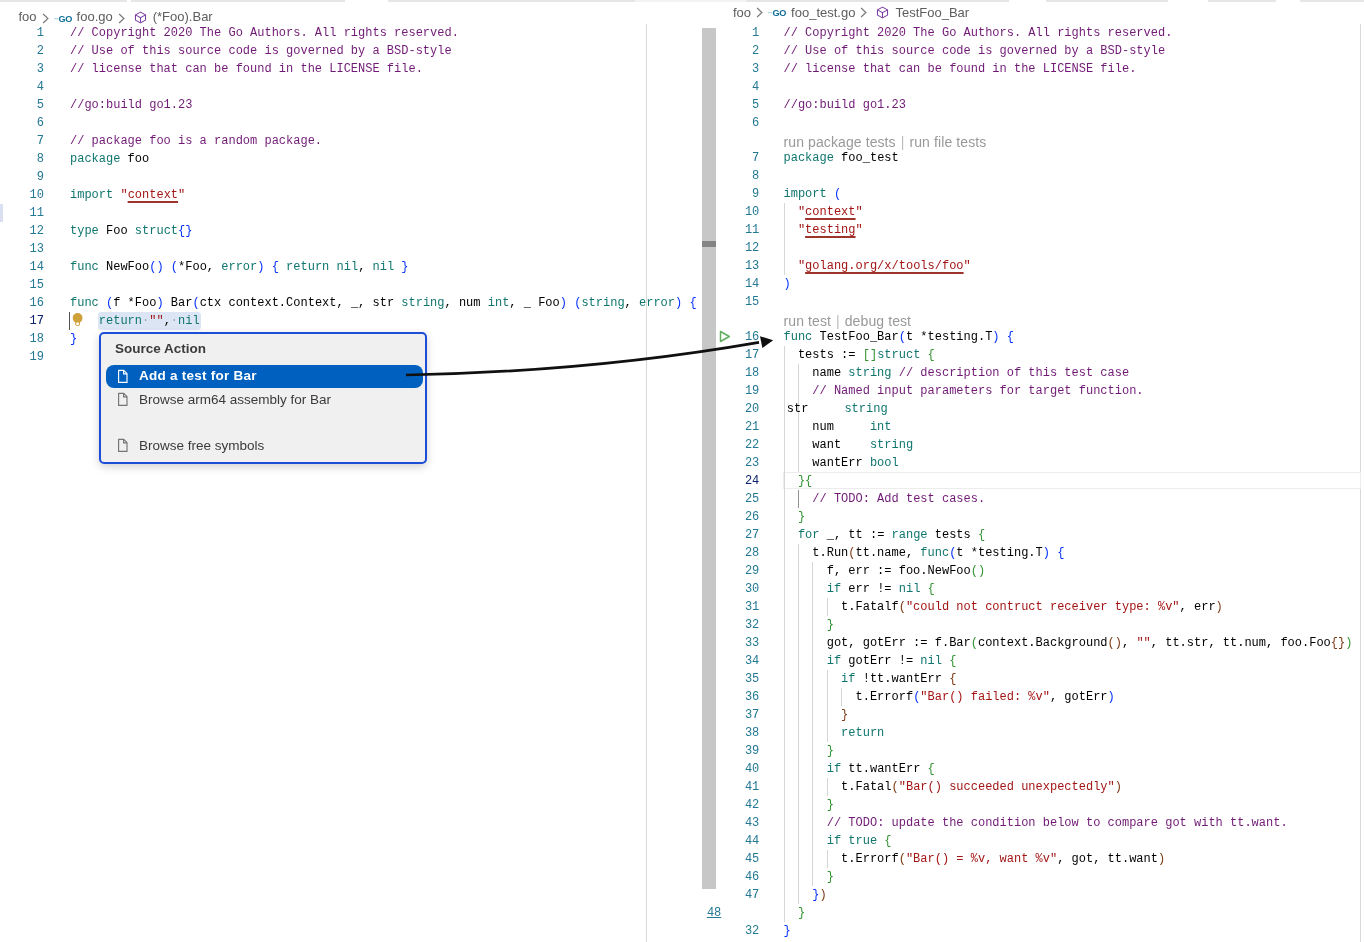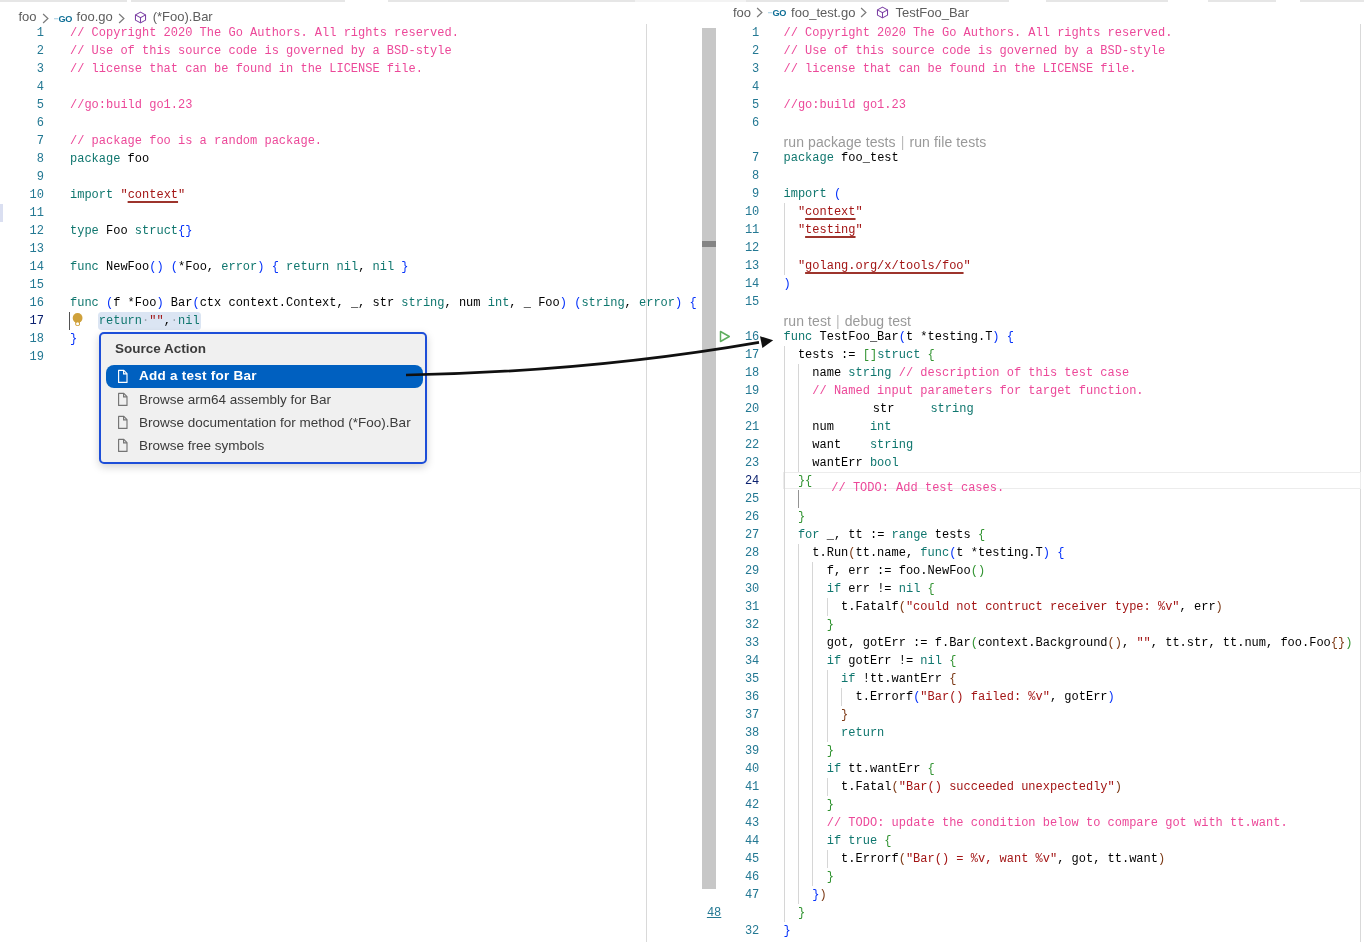--- a/index.html
+++ b/index.html
@@ -2,21 +2,21 @@
 <html><head><meta charset="utf-8">
 <style>
 html,body{margin:0;padding:0;}
 body{width:1364px;height:942px;position:relative;overflow:hidden;background:#fff;
   font-family:"Liberation Sans",sans-serif;}
 .mono{font-family:"Liberation Mono",monospace;font-size:12px;line-height:18px;white-space:pre;color:#000;}
 .row{position:absolute;height:18px;}
 .num{position:absolute;height:18px;text-align:right;color:#237893;font-family:"Liberation Mono",monospace;font-size:12px;line-height:18px;}
 .num.act{color:#0B216F;}
 .k{color:#0f766e;}
-.c{color:#ec4899;text-align:center;}
+.c{color:#701a75;text-align:center;}
 .s{color:#A31515;}
 .b0{color:#0431FA;}
 .b1{color:#319331;}
 .b2{color:#7B3814;}
 .w{color:#9CA8B2;}
 .u{text-decoration:underline;text-decoration-color:#9d342c;text-decoration-thickness:1.6px;text-underline-offset:2.5px;}
 .cl{position:absolute;font-size:14px;color:#999999;letter-spacing:0.1px;}
 .cl .sep{color:#bbb;padding:0 1px;}
 .guide{position:absolute;width:1px;background:#d6d6d6;}
 .bc{position:absolute;top:0;height:24px;font-size:13px;display:flex;align-items:center;}
@@ -116,31 +116,31 @@
 <div class="cl" style="left:783.5px;top:313px;">run test <span class="sep">|</span> debug test</div>
 <div class="num" style="left:717px;top:328px;width:42.3px;">16</div>
 <div class="row mono" style="left:783.5px;top:328px;"><span class="k">func</span> TestFoo_Bar<span class="b0">(</span>t *testing.T<span class="b0">)</span> <span class="b0">{</span></div>
 <div class="num" style="left:717px;top:346px;width:42.3px;">17</div>
 <div class="row mono" style="left:783.5px;top:346px;">  tests := <span class="b1">[]</span><span class="k">struct</span> <span class="b1">{</span></div>
 <div class="num" style="left:717px;top:364px;width:42.3px;">18</div>
 <div class="row mono" style="left:783.5px;top:364px;">    name <span class="k">string</span> <span class="c">// description of this test case</span></div>
 <div class="num" style="left:717px;top:382px;width:42.3px;">19</div>
 <div class="row mono" style="left:783.5px;top:382px;">    <span class="c">// Named input parameters for target function.</span></div>
 <div class="num" style="left:717px;top:400px;width:42.3px;">20</div>
-<div class="row mono" style="left:830px;top:400px;padding-left:14px;">    str     <span class="k">string</span></div>
+<div class="row mono" style="left:758px;top:400px;">    str     <span class="k">string</span></div>
 <div class="num" style="left:717px;top:418px;width:42.3px;">21</div>
 <div class="row mono" style="left:783.5px;top:418px;">    num     <span class="k">int</span></div>
 <div class="num" style="left:717px;top:436px;width:42.3px;">22</div>
 <div class="row mono" style="left:783.5px;top:436px;">    want    <span class="k">string</span></div>
 <div class="num" style="left:717px;top:454px;width:42.3px;">23</div>
 <div class="row mono" style="left:783.5px;top:454px;">    wantErr <span class="k">bool</span></div>
 <div class="num act" style="left:717px;top:472px;width:42.3px;">24</div>
 <div class="row mono" style="left:783.5px;top:472px;">  <span class="b1">}{</span></div>
 <div class="num" style="left:717px;top:490px;width:42.3px;">25</div>
-<div class="row mono" style="left:783.5px;top:479px;margin-left:19px;">    <span class="c">// TODO: Add test cases.</span></div>
+<div class="row mono" style="left:783.5px;top:490px;">    <span class="c">// TODO: Add test cases.</span></div>
 <div class="num" style="left:717px;top:508px;width:42.3px;">26</div>
 <div class="row mono" style="left:783.5px;top:508px;">  <span class="b1">}</span></div>
 <div class="num" style="left:717px;top:526px;width:42.3px;">27</div>
 <div class="row mono" style="left:783.5px;top:526px;">  <span class="k">for</span> _, tt := <span class="k">range</span> tests <span class="b1">{</span></div>
 <div class="num" style="left:717px;top:544px;width:42.3px;">28</div>
 <div class="row mono" style="left:783.5px;top:544px;">    t.Run<span class="b2">(</span>tt.name, <span class="k">func</span><span class="b0">(</span>t *testing.T<span class="b0">)</span> <span class="b0">{</span></div>
 <div class="num" style="left:717px;top:562px;width:42.3px;">29</div>
 <div class="row mono" style="left:783.5px;top:562px;">      f, err := foo.NewFoo<span class="b1">()</span></div>
 <div class="num" style="left:717px;top:580px;width:42.3px;">30</div>
 <div class="row mono" style="left:783.5px;top:580px;">      <span class="k">if</span> err != <span class="k">nil</span> <span class="b1">{</span></div>
@@ -216,27 +216,20 @@
       </svg>
       <div style="position:absolute;left:33px;top:3px;font-size:13.5px;font-weight:bold;letter-spacing:0.25px;color:#fff;">Add a test for Bar</div>
     </div>
 <div style="position:absolute;left:5px;top:54px;width:316.5px;height:23px;">
       <svg width="13" height="15" viewBox="0 0 13 15" style="position:absolute;left:10px;top:4px;">
         <path d="M2.6 1.4 h5.2 l3.2 3.2 v8.8 h-8.4 z" fill="none" stroke="#747474" stroke-width="1.15" stroke-linejoin="round"></path>
         <path d="M7.6 1.4 v3.4 h3.4" fill="none" stroke="#747474" stroke-width="1.15"></path>
       </svg>
       <div class="mi-txt" style="position:absolute;left:33px;top:3.5px;">Browse arm64 assembly for Bar</div>
     </div>
-<div style="position:absolute;left:5px;top:77px;width:316.5px;height:23px;">
-      <svg width="13" height="15" viewBox="0 0 13 15" style="position:absolute;left:10px;top:4px;">
-        <path d="M2.6 1.4 h5.2 l3.2 3.2 v8.8 h-8.4 z" fill="none" stroke="#747474" stroke-width="1.15" stroke-linejoin="round"></path>
-        <path d="M7.6 1.4 v3.4 h3.4" fill="none" stroke="#747474" stroke-width="1.15"></path>
-      </svg>
-      <div class="mi-txt" style="position:absolute;left:33px;top:3.5px;">Browse documentation for method (*Foo).Bar</div>
-    </div>
 <div style="position:absolute;left:5px;top:100px;width:316.5px;height:23px;">
       <svg width="13" height="15" viewBox="0 0 13 15" style="position:absolute;left:10px;top:4px;">
         <path d="M2.6 1.4 h5.2 l3.2 3.2 v8.8 h-8.4 z" fill="none" stroke="#747474" stroke-width="1.15" stroke-linejoin="round"></path>
         <path d="M7.6 1.4 v3.4 h3.4" fill="none" stroke="#747474" stroke-width="1.15"></path>
       </svg>
       <div class="mi-txt" style="position:absolute;left:33px;top:3.5px;">Browse free symbols</div>
     </div>
 </div>
 <svg style="position:absolute;left:390px;top:325px;" width="400" height="70" viewBox="0 0 400 70">
 <path d="M16 50 Q 201 46.5 369 17.3" fill="none" stroke="#101010" stroke-width="2.7"></path>

